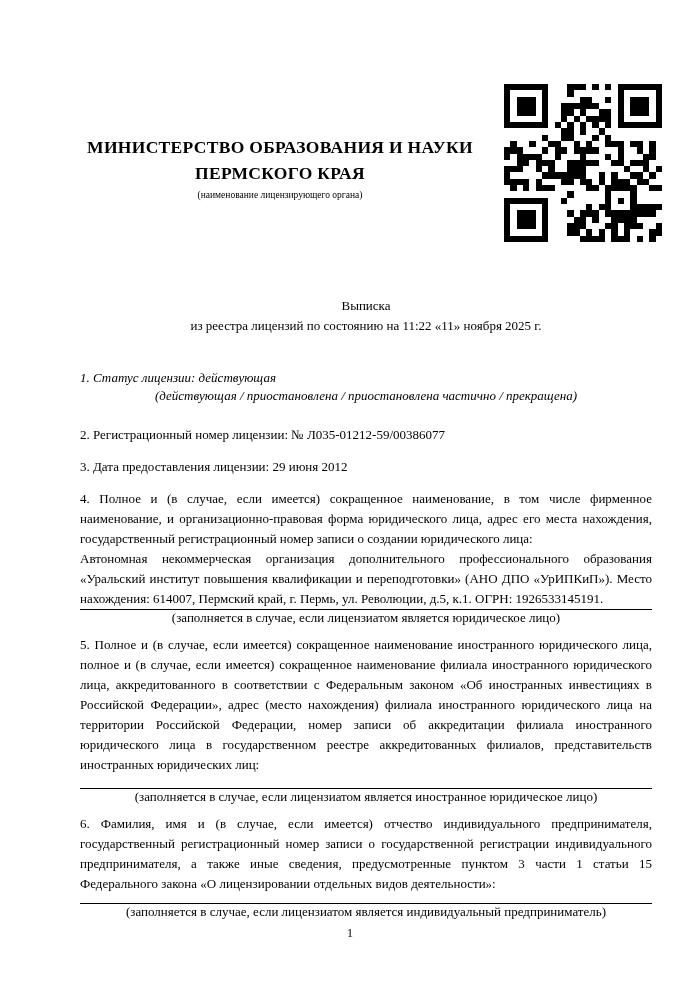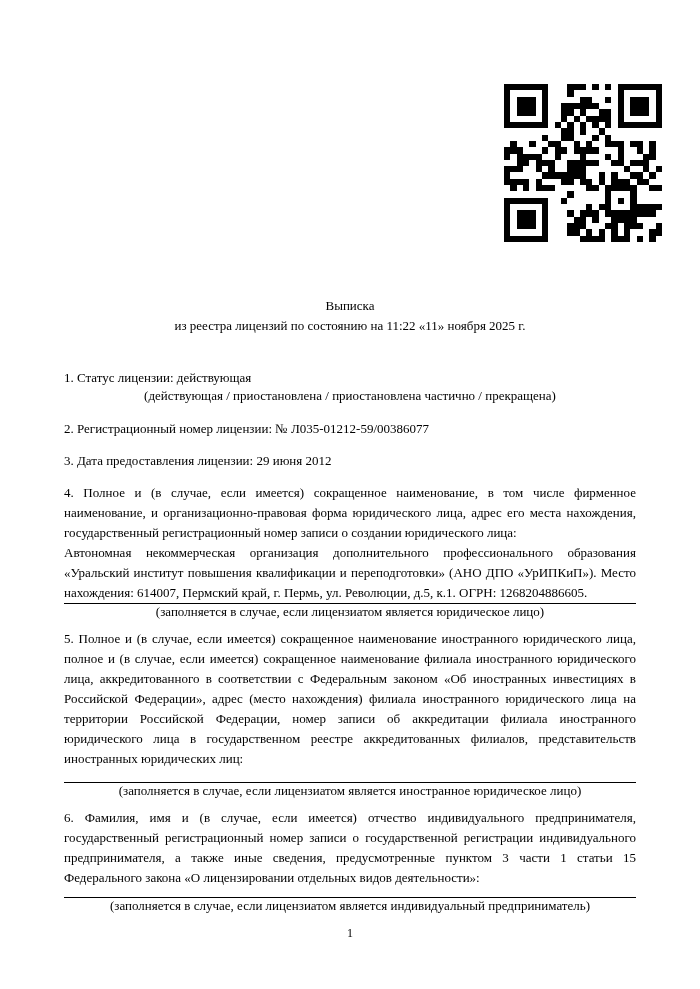--- a/index.html
+++ b/index.html
@@ -29,28 +29,28 @@
     font-size:17.5px;
     line-height:26px;
     letter-spacing:0.3px;
   }
   .header-caption {
     font-size:9.5px;
     margin-top:4px;
   }
   .content {
     position:absolute;
-    top:296px; left:64px; width:572px;
+    top:296px; left:80px; width:572px;
     font-size:13px;
     line-height:20px;
   }
   .doc-title { text-align:center; }
   .item { margin-top:12px; }
-  .item-1 { margin-top:32px; }
-  .item-2 { margin-top:16px; }
+  .item-1 { margin-top:32px;font-style:italic; }
+  .item-2 { margin-top:22px; }
   .item-5, .item-6 { margin-top:10px; }
   .item-text { text-align:justify; }
   .item-single { text-align:left; }
   .item-caption {
     text-align:center;
     font-size:13px;
     line-height:14px;
     margin-top:1px;
   }
   .filled-value {
@@ -375,20 +375,25 @@
         <rect x="14" y="24" width="1" height="1"></rect>
         <rect x="15" y="24" width="1" height="1"></rect>
         <rect x="17" y="24" width="1" height="1"></rect>
         <rect x="18" y="24" width="1" height="1"></rect>
         <rect x="19" y="24" width="1" height="1"></rect>
         <rect x="21" y="24" width="1" height="1"></rect>
         <rect x="23" y="24" width="1" height="1"></rect>
       </svg>
   </div>
 
+  <div class="header-block">
+    <div class="ministry-line">МИНИСТЕРСТВО ОБРАЗОВАНИЯ И НАУКИ</div>
+    <div class="ministry-line">ПЕРМСКОГО КРАЯ</div>
+    <div class="header-caption">(наименование лицензирующего органа)</div>
+  </div>
 
   <div class="content">
 
     <div class="doc-title">
       <div>Выписка</div>
       <div>из реестра лицензий по состоянию на 11:22 «11» ноября 2025 г.</div>
     </div>
 
     <div class="item item-1">
       <div class="item-single">1. Статус лицензии: действующая</div>
@@ -398,21 +403,21 @@
     <div class="item item-2">
       <div class="item-single">2. Регистрационный номер лицензии: № Л035-01212-59/00386077</div>
     </div>
 
     <div class="item">
       <div class="item-single">3. Дата предоставления лицензии: 29 июня 2012</div>
     </div>
 
     <div class="item">
       <div class="item-text">4. Полное и (в случае, если имеется) сокращенное наименование, в том числе фирменное наименование, и организационно-правовая форма юридического лица, адрес его места нахождения, государственный регистрационный номер записи о создании юридического лица:</div>
-      <div class="filled-value">Автономная некоммерческая организация дополнительного профессионального образования «Уральский институт повышения квалификации и переподготовки» (АНО ДПО «УрИПКиП»). Место нахождения: 614007, Пермский край, г. Пермь, ул. Революции, д.5, к.1. ОГРН: 1268204886605.</div>
+      <div class="filled-value">Автономная некоммерческая организация дополнительного профессионального образования «Уральский институт повышения квалификации и переподготовки» (АНО ДПО «УрИПКиП»). Место нахождения: 614007, Пермский край, г. Пермь, ул. Революции, д.5, к.1. ОГРН: 1926533145191.</div>
       <div class="item-caption">(заполняется в случае, если лицензиатом является юридическое лицо)</div>
     </div>
 
     <div class="item item-5">
       <div class="item-text">5. Полное и (в случае, если имеется) сокращенное наименование иностранного юридического лица, полное и (в случае, если имеется) сокращенное наименование филиала иностранного юридического лица, аккредитованного в соответствии с Федеральным законом «Об иностранных инвестициях в Российской Федерации», адрес (место нахождения) филиала иностранного юридического лица на территории Российской Федерации, номер записи об аккредитации филиала иностранного юридического лица в государственном реестре аккредитованных филиалов, представительств иностранных юридических лиц:</div>
       <div class="blank-line"></div>
       <div class="item-caption">(заполняется в случае, если лицензиатом является иностранное юридическое лицо)</div>
     </div>
 
     <div class="item item-6">

